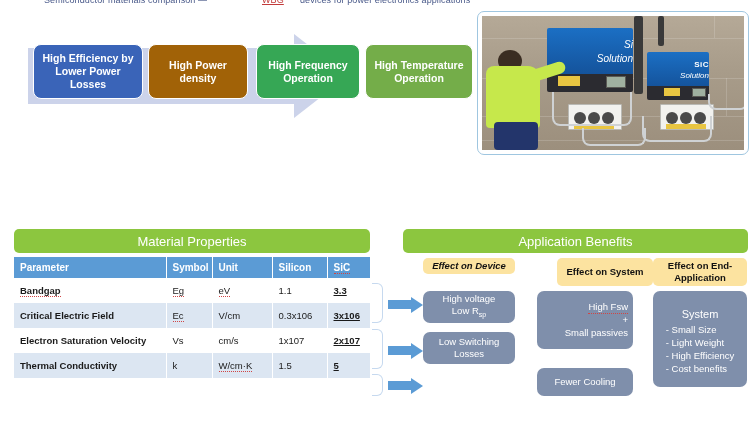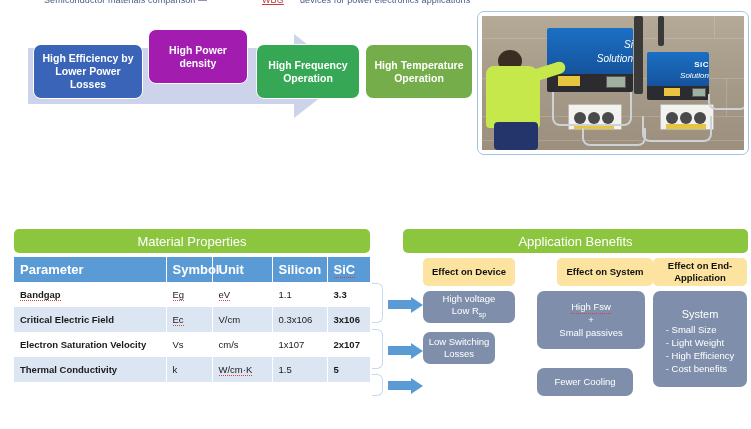--- a/index.html
+++ b/index.html
@@ -27,21 +27,21 @@
      border-bottom:42px solid transparent;
      border-left:54px solid #ccd3ea;
   }
   .pill {
      position:absolute; border-radius:8px; color:#fff;
      display:flex; align-items:center; justify-content:center; text-align:center;
      font-size:10.5px; line-height:13px; font-weight:600;
      padding:3px 5px; border:1.5px solid #ffffff;
   }
   #pill0 { left:33px;  top:44px; width:110px; height:55px; background:#3a64b8; }
-  #pill1 { left:148px; top:29px; width:100px; height:55px; background:#a21caf; }
+  #pill1 { left:148px; top:44px; width:100px; height:55px; background:#a16207; }
   #pill2 { left:256px; top:44px; width:104px; height:55px; background:#36a755; }
   #pill3 { left:365px; top:44px; width:108px; height:55px; background:#74ad49; }
 
   
   #photo {
     position:absolute; left:477px; top:11px; width:272px; height:144px;
     border:1.5px solid #9fc6e0; border-radius:7px; background:#ffffff; padding:4px;
   }
   #photo .inner { position:relative; width:100%; height:100%; overflow:hidden;
     background:linear-gradient(180deg,#b5a997 0%, #a89c8a 40%, #9c8f7d 100%); }
@@ -73,29 +73,29 @@
     position:absolute; border-radius:5px; background:#8cc63f;
     color:#ffffff; font-size:13px; display:flex; align-items:center; justify-content:center;
   }
   #head-material { left:14px;  top:229px; width:356px; height:24px; }
   #head-benefits { left:403px; top:229px; width:345px; height:24px; }
 
   
   #mat-table { position:absolute; left:14px; top:257px; width:356px; }
   #mat-table table { border-collapse:collapse; width:100%; table-layout:fixed; }
   #mat-table th {
-    background:#5b9bd5; color:#ffffff; font-size:13px; font-weight:600;
+    background:#5b9bd5; color:#ffffff; font-size:10px; font-weight:600;
     text-align:left; padding:5px 6px; height:19px; border-right:1.5px solid #ffffff;
   }
   #mat-table th:last-child { border-right:none; }
   #mat-table td {
     font-size:9.5px; color:#1a1a1a; padding:4px 6px; height:25px;
     border-right:1.5px solid #ffffff; vertical-align:middle;
   }
-  #mat-table td:last-child { border-right:none; }
+  #mat-table td:last-child { border-right:none;text-decoration:underline; }
   #mat-table tbody tr:nth-child(odd)  td { background:#ffffff; }
   #mat-table tbody tr:nth-child(even) td { background:#dce6f2; }
   #mat-table td.pname { font-weight:700; }
   #mat-table td.sic   { font-weight:700; }
   #mat-table .u { border-bottom:1px dotted #d04545; }
 
   
   .bracket {
     position:absolute; width:11px; border:1.5px solid #c6d9ef; border-left:none;
     border-radius:0 6px 6px 0;
@@ -117,25 +117,25 @@
   .col-head {
     position:absolute; background:#fce3a0; border-radius:5px; color:#111111;
     font-size:9.5px; font-weight:700; line-height:12px; text-align:center;
     display:flex; align-items:center; justify-content:center; padding:2px 4px;
   }
   .bbox {
     position:absolute; background:#7f8fab; border-radius:7px; color:#ffffff;
     font-size:9.5px; line-height:12.5px; text-align:center;
     display:flex; flex-direction:column; align-items:center; justify-content:center; padding:3px 5px;
   }
-  #ch-device  { left:423px; top:258px; width:92px; height:28px; }
+  #ch-device  { left:423px; top:258px; width:92px; height:16px;font-style:italic; }
   #bx-hv      { left:423px; top:291px; width:92px; height:32px; }
-  #bx-lsl     { left:423px; top:332px; width:72px; height:32px; }
+  #bx-lsl     { left:423px; top:332px; width:92px; height:32px; }
   #ch-system  { left:537px; top:258px; width:96px; height:28px;margin-left:20px; }
-  #bx-fsw     { left:537px; top:291px; width:108px; height:58px; }
+  #bx-fsw     { left:537px; top:291px; width:96px; height:58px;align-items:flex-end; }
   #bx-cool    { left:537px; top:368px; width:96px; height:28px; }
   #ch-endapp  { left:653px; top:258px; width:94px; height:28px; }
   #bx-system  { left:653px; top:291px; width:94px; height:96px; justify-content:center; padding-top:8px;}
   #bx-system .syst { font-size:11px; margin-bottom:2px; }
   #bx-system ul { list-style:none; text-align:left; }
   #bx-system li { font-size:9.5px; line-height:13px; white-space:nowrap; }
   .sub { font-size:7px; vertical-align:sub; }
   .und { border-bottom:1px dotted #d04545; }
 </style>
 </head>

